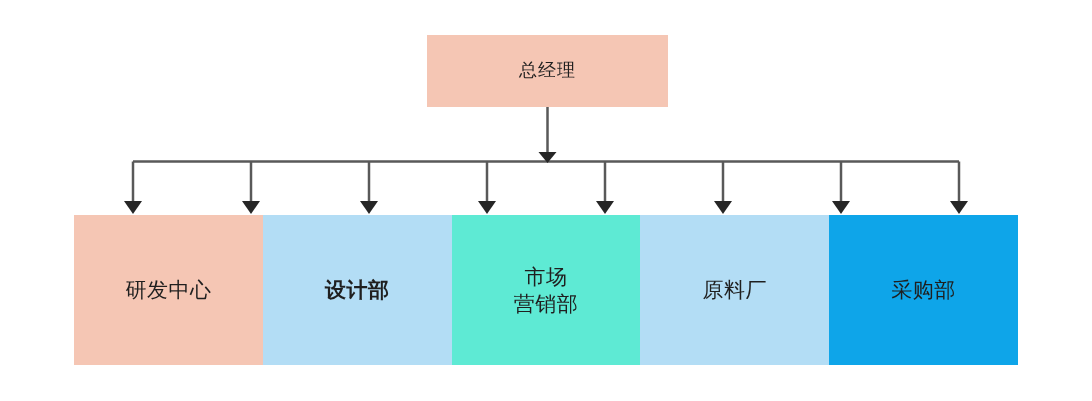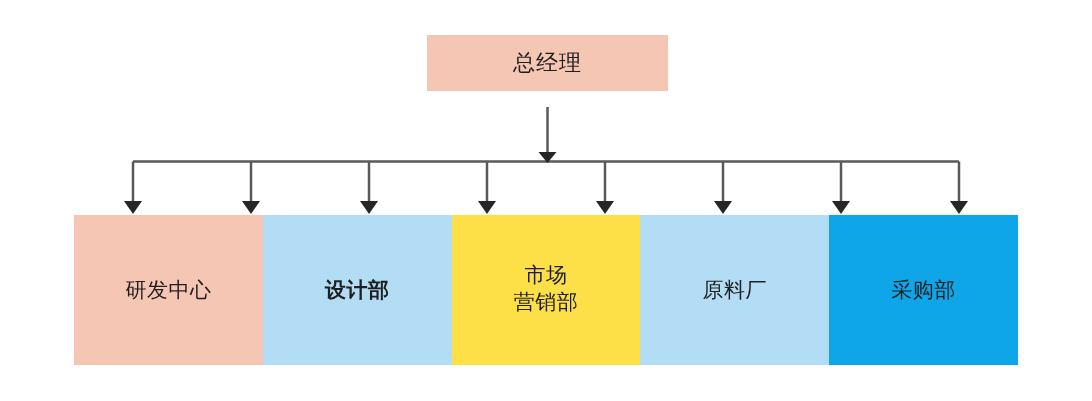--- a/index.html
+++ b/index.html
@@ -24,22 +24,22 @@
     align-items: center;
     justify-content: center;
     text-align: center;
     color: #1f1f1f;
     line-height: 1.28;
   }
   .root-node {
     left: 427px;
     top: 35px;
     width: 241px;
-    height: 56px;
-    font-size: 22px;
+    height: 72px;
+    font-size: 18px;
     letter-spacing: 1px;
   }
   .dept-row {
     position: absolute;
     left: 74px;
     top: 215px;
     width: 944px;
     height: 150px;
     display: flex;
   }
@@ -107,21 +107,21 @@
     <div class="dept-node" style="background: rgb(245, 198, 180);">
       <span class="dept-label">
         <span>研发中心</span>
       </span>
     </div>
     <div class="dept-node" style="background: rgb(179, 221, 245); font-weight: bold;">
       <span class="dept-label">
         <span>设计部</span>
       </span>
     </div>
-    <div class="dept-node" style="background: #fde047; font-family: Liberation Mono, monospace;">
+    <div class="dept-node" style="background: #5eead4;">
       <span class="dept-label">
         <span>市场</span><br>
         <span>营销部</span>
       </span>
     </div>
     <div class="dept-node" style="background: rgb(179, 221, 245); align-items: center;">
       <span class="dept-label">
         <span>原料厂</span>
       </span>
     </div>

